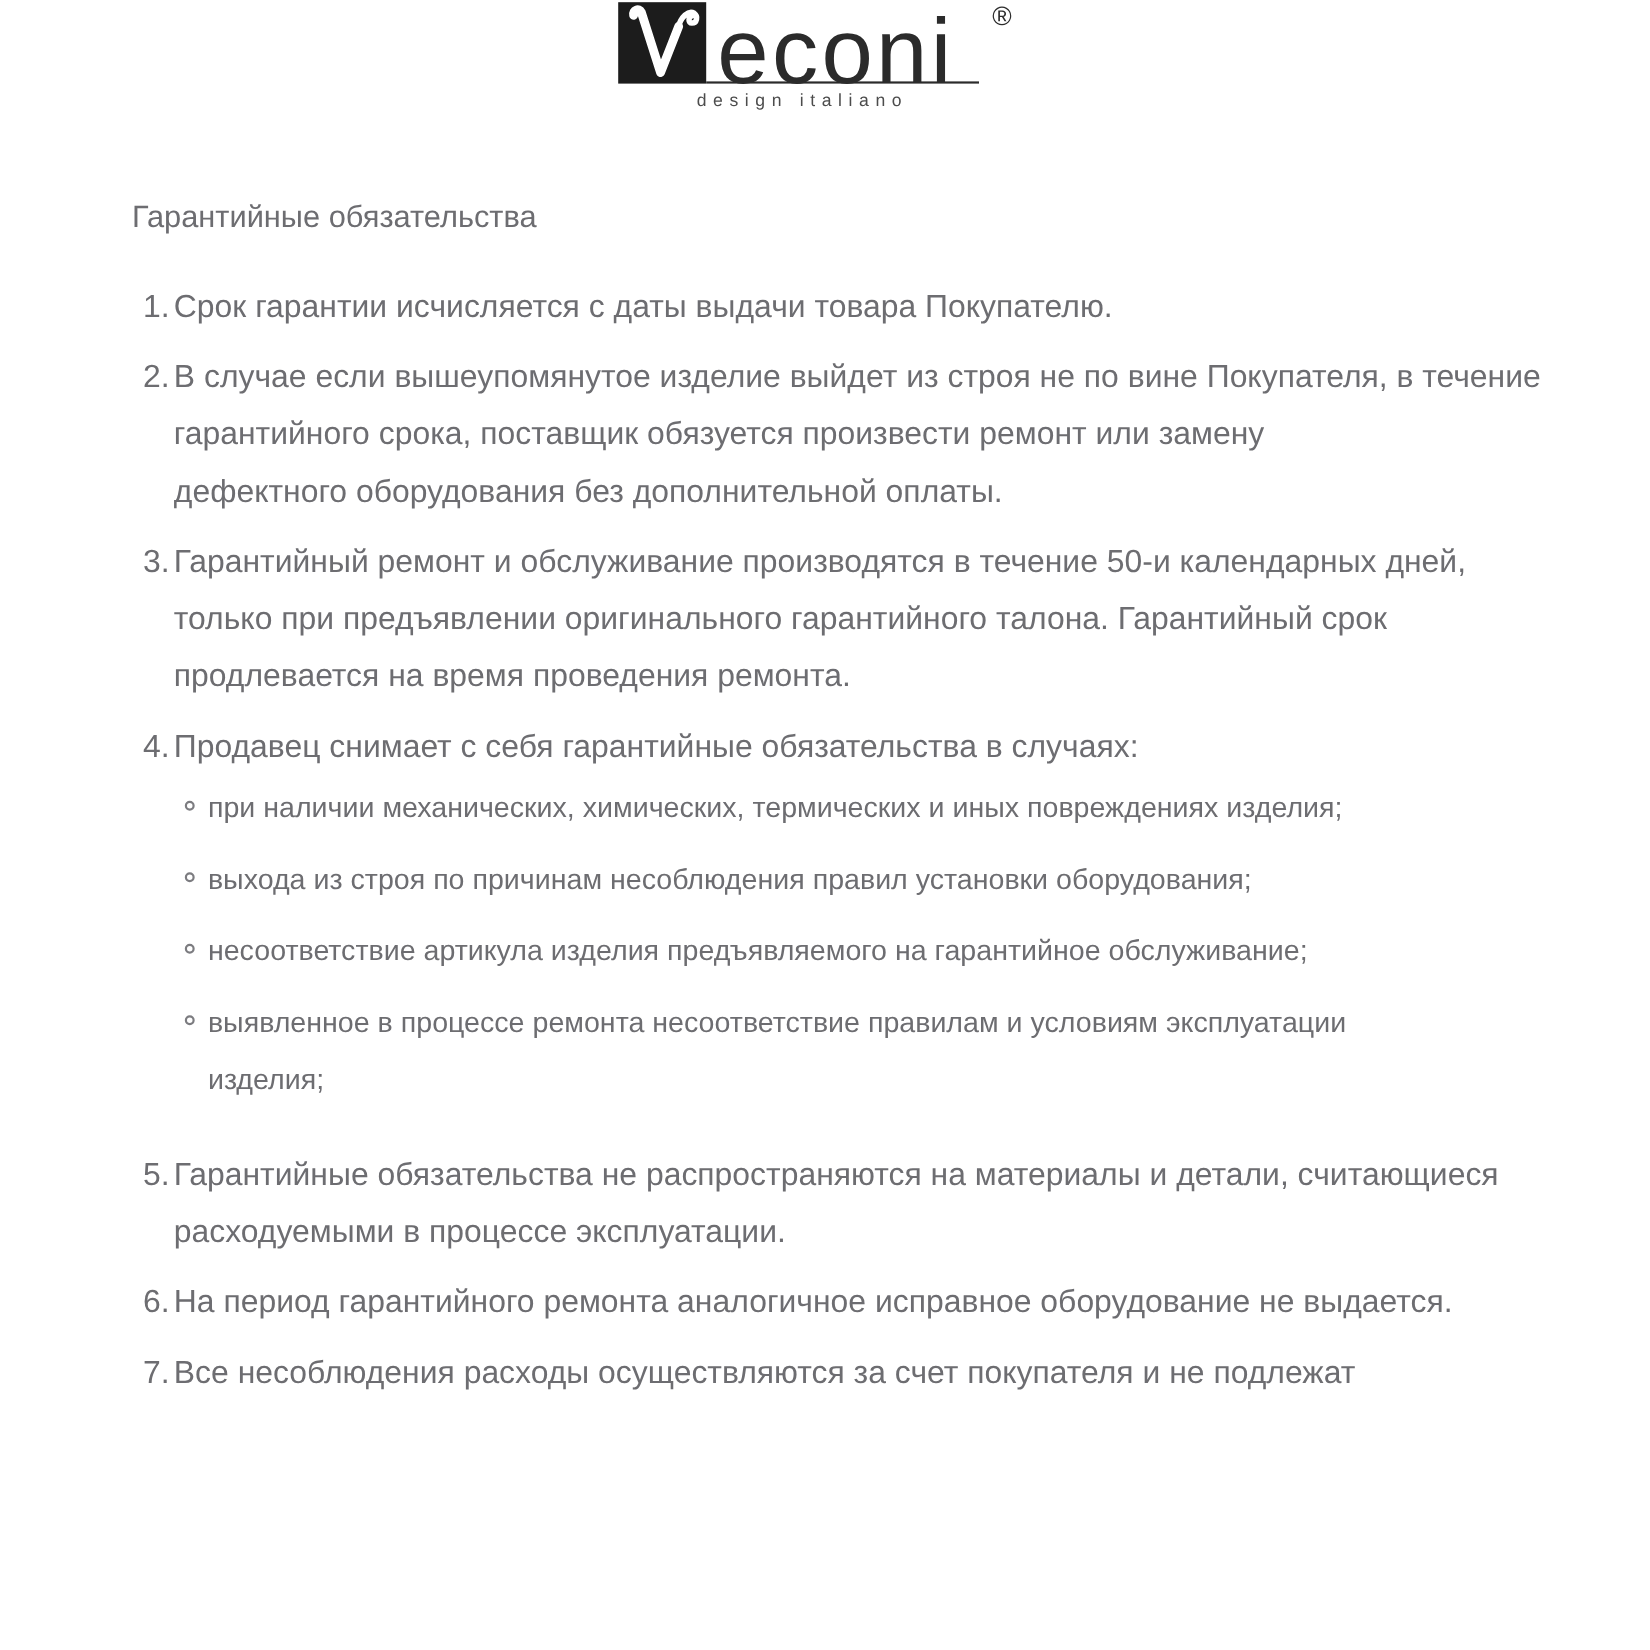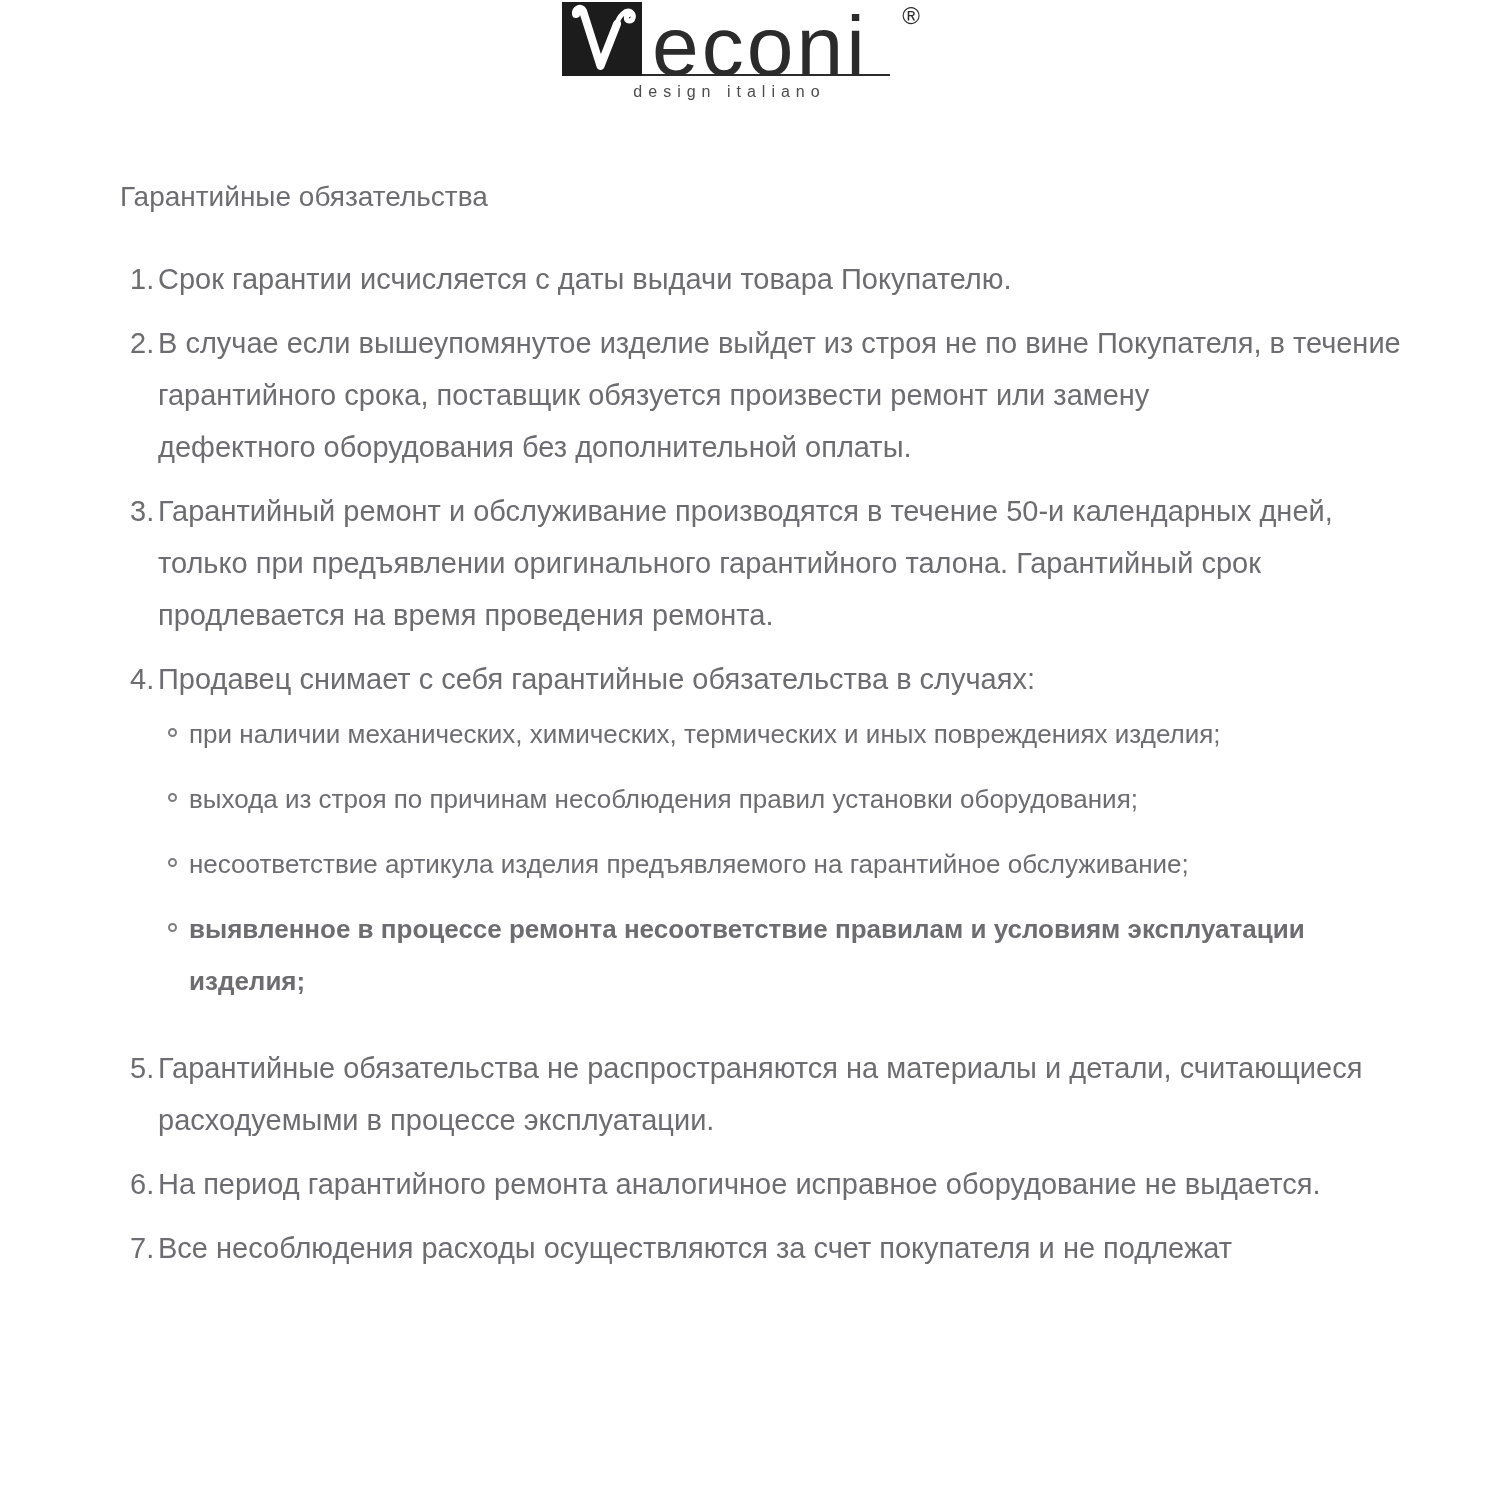--- a/index.html
+++ b/index.html
@@ -30,21 +30,21 @@
   
   .content { position:absolute; left:120px; top:171px; width:1320px; color:#6d6d71; }
   .doc-title { font-size:28px; font-weight:400; line-height:52px; }
   .list { margin-top:30px; margin-left:10px; }
   .item { display:flex; margin-bottom:12px; font-size:29px; line-height:52px; }
   .item .num { width:28px; flex-shrink:0; }
   .item .txt { white-space:pre-line; }
   .item .body { flex:1; }
   .bullets { margin:3px 0 0 10px; }
   .bullet { display:flex; margin-bottom:13px; font-size:26px; line-height:52px; }
-  .bullet:last-child { margin-bottom:0;font-weight:bold; }
+  .bullet:last-child { margin-bottom:0; }
   .ring {
     width:9px; height:9px; border:2px solid #7c7c80; border-radius:50%;
     margin-top:20px; margin-right:12px; flex-shrink:0;
   }
   .gap-top { margin-top:35px; }
 </style>
 </head>
 <body>
 
 <div class="page">

